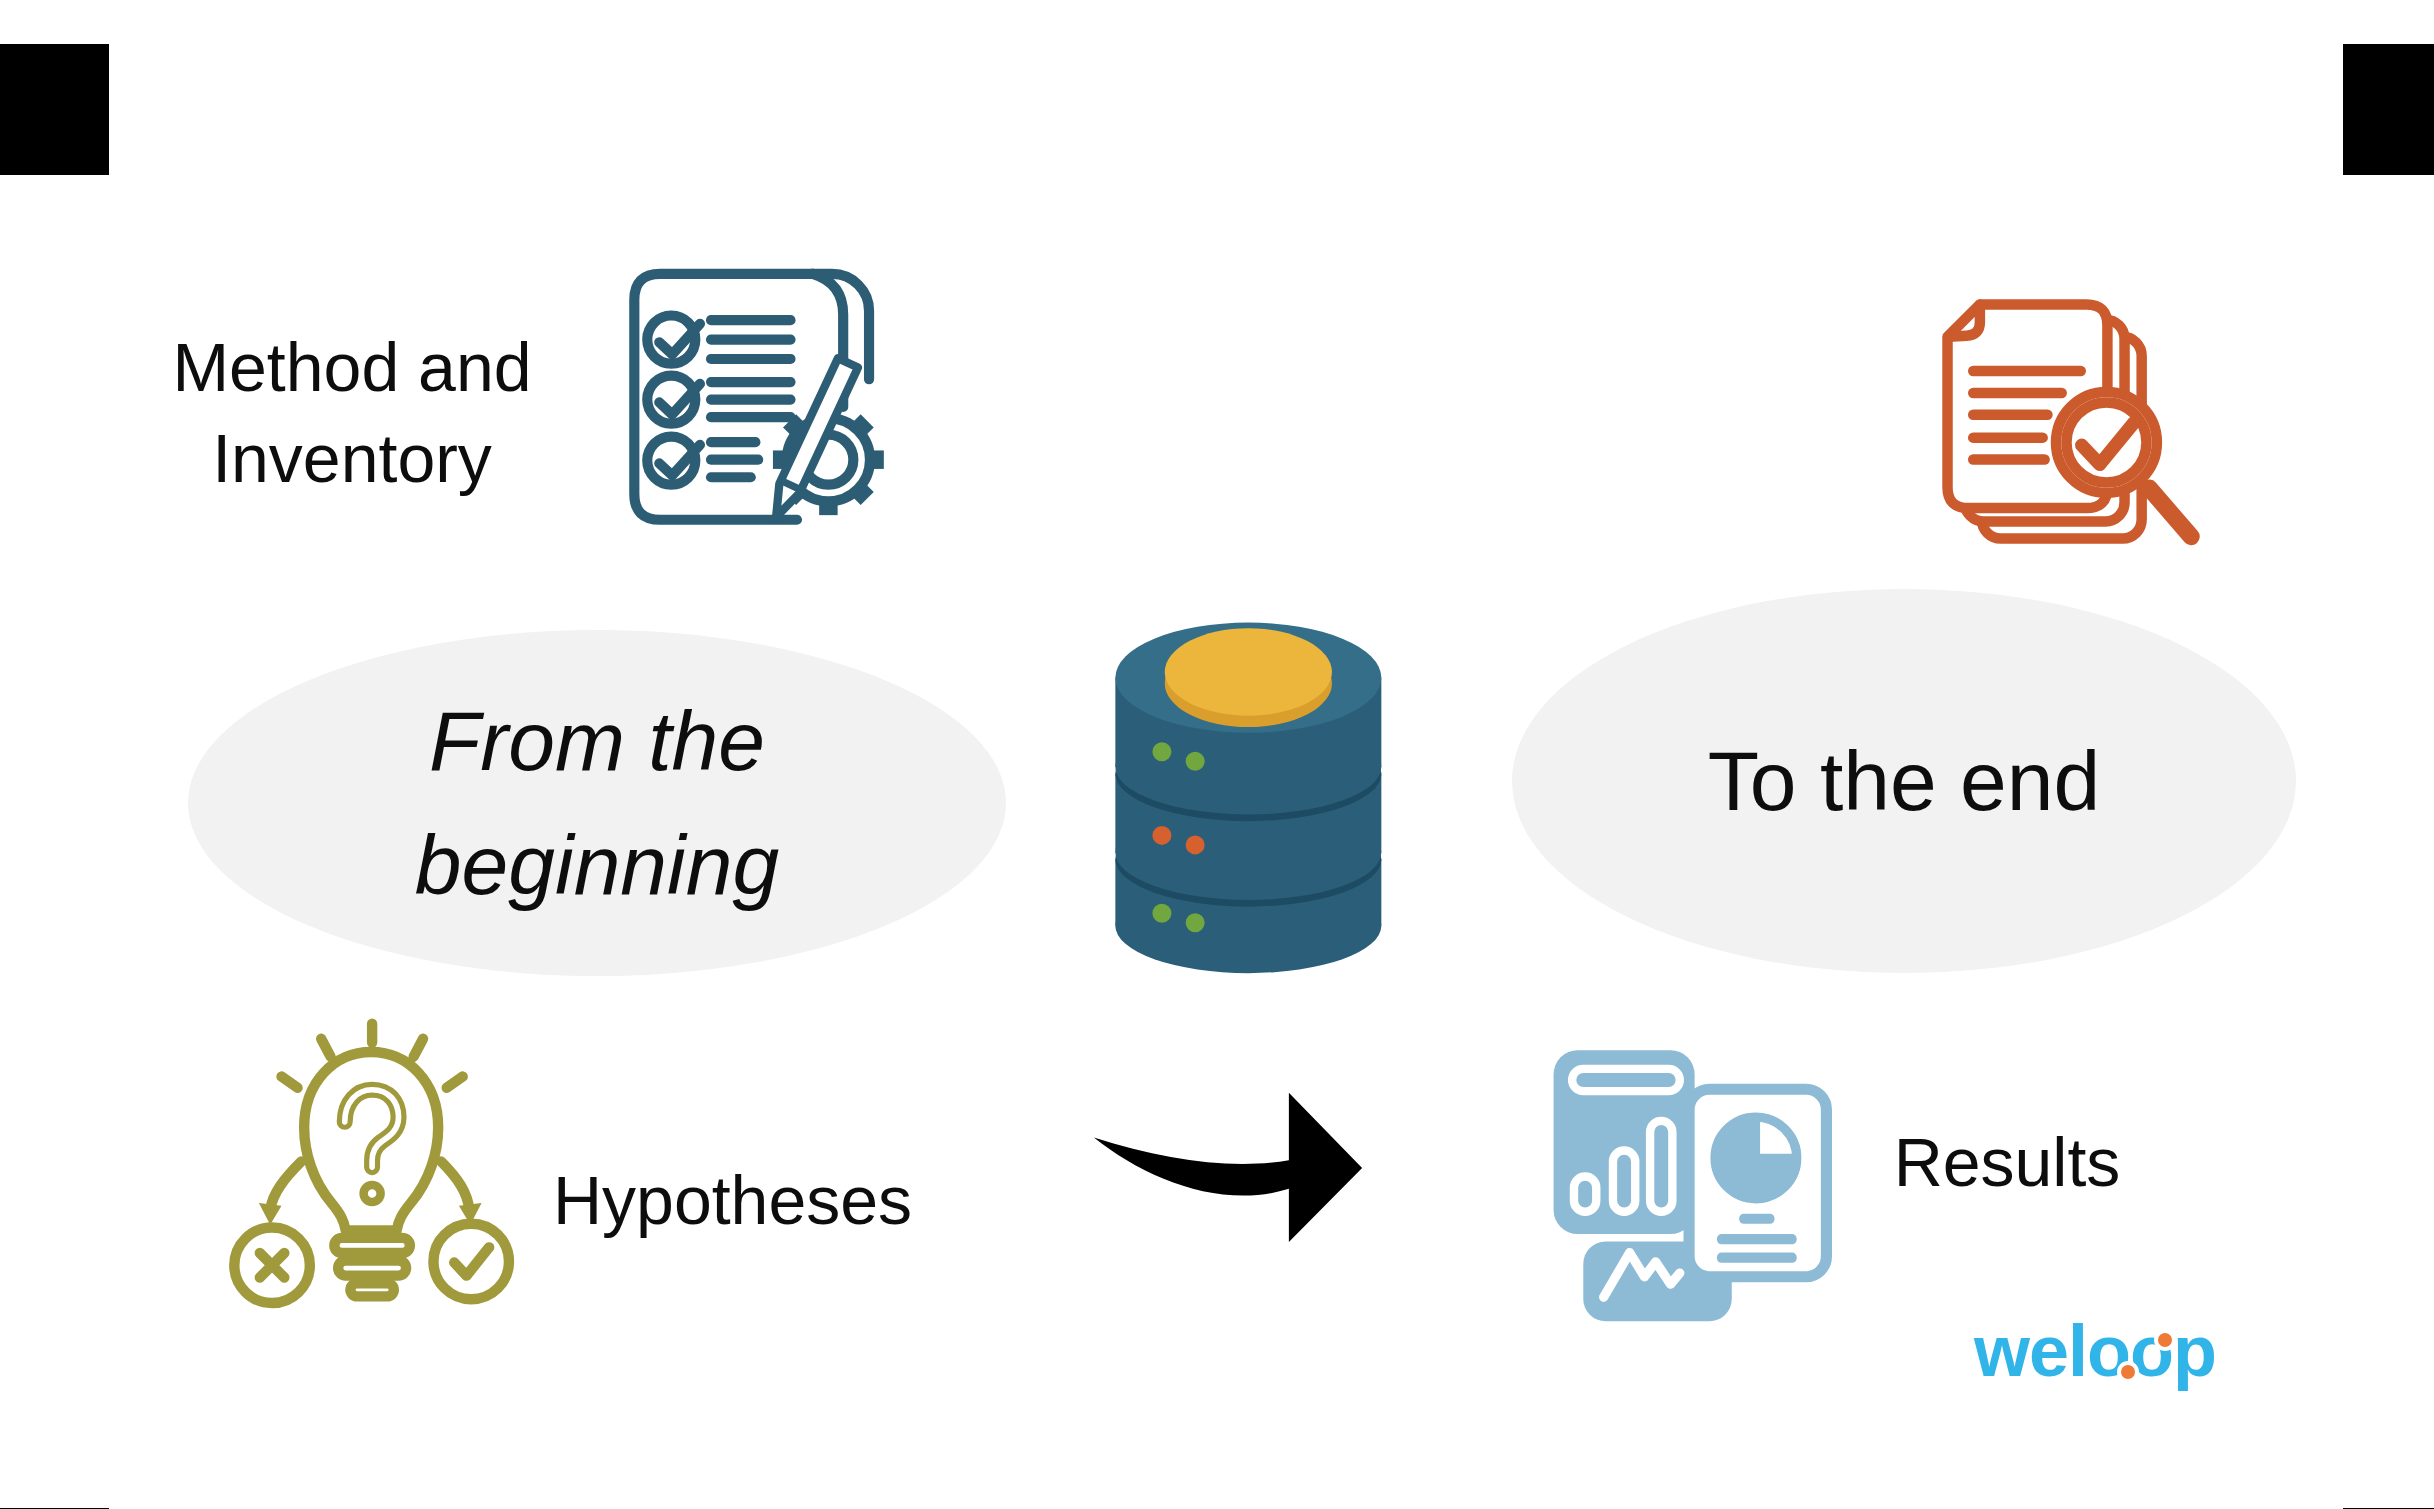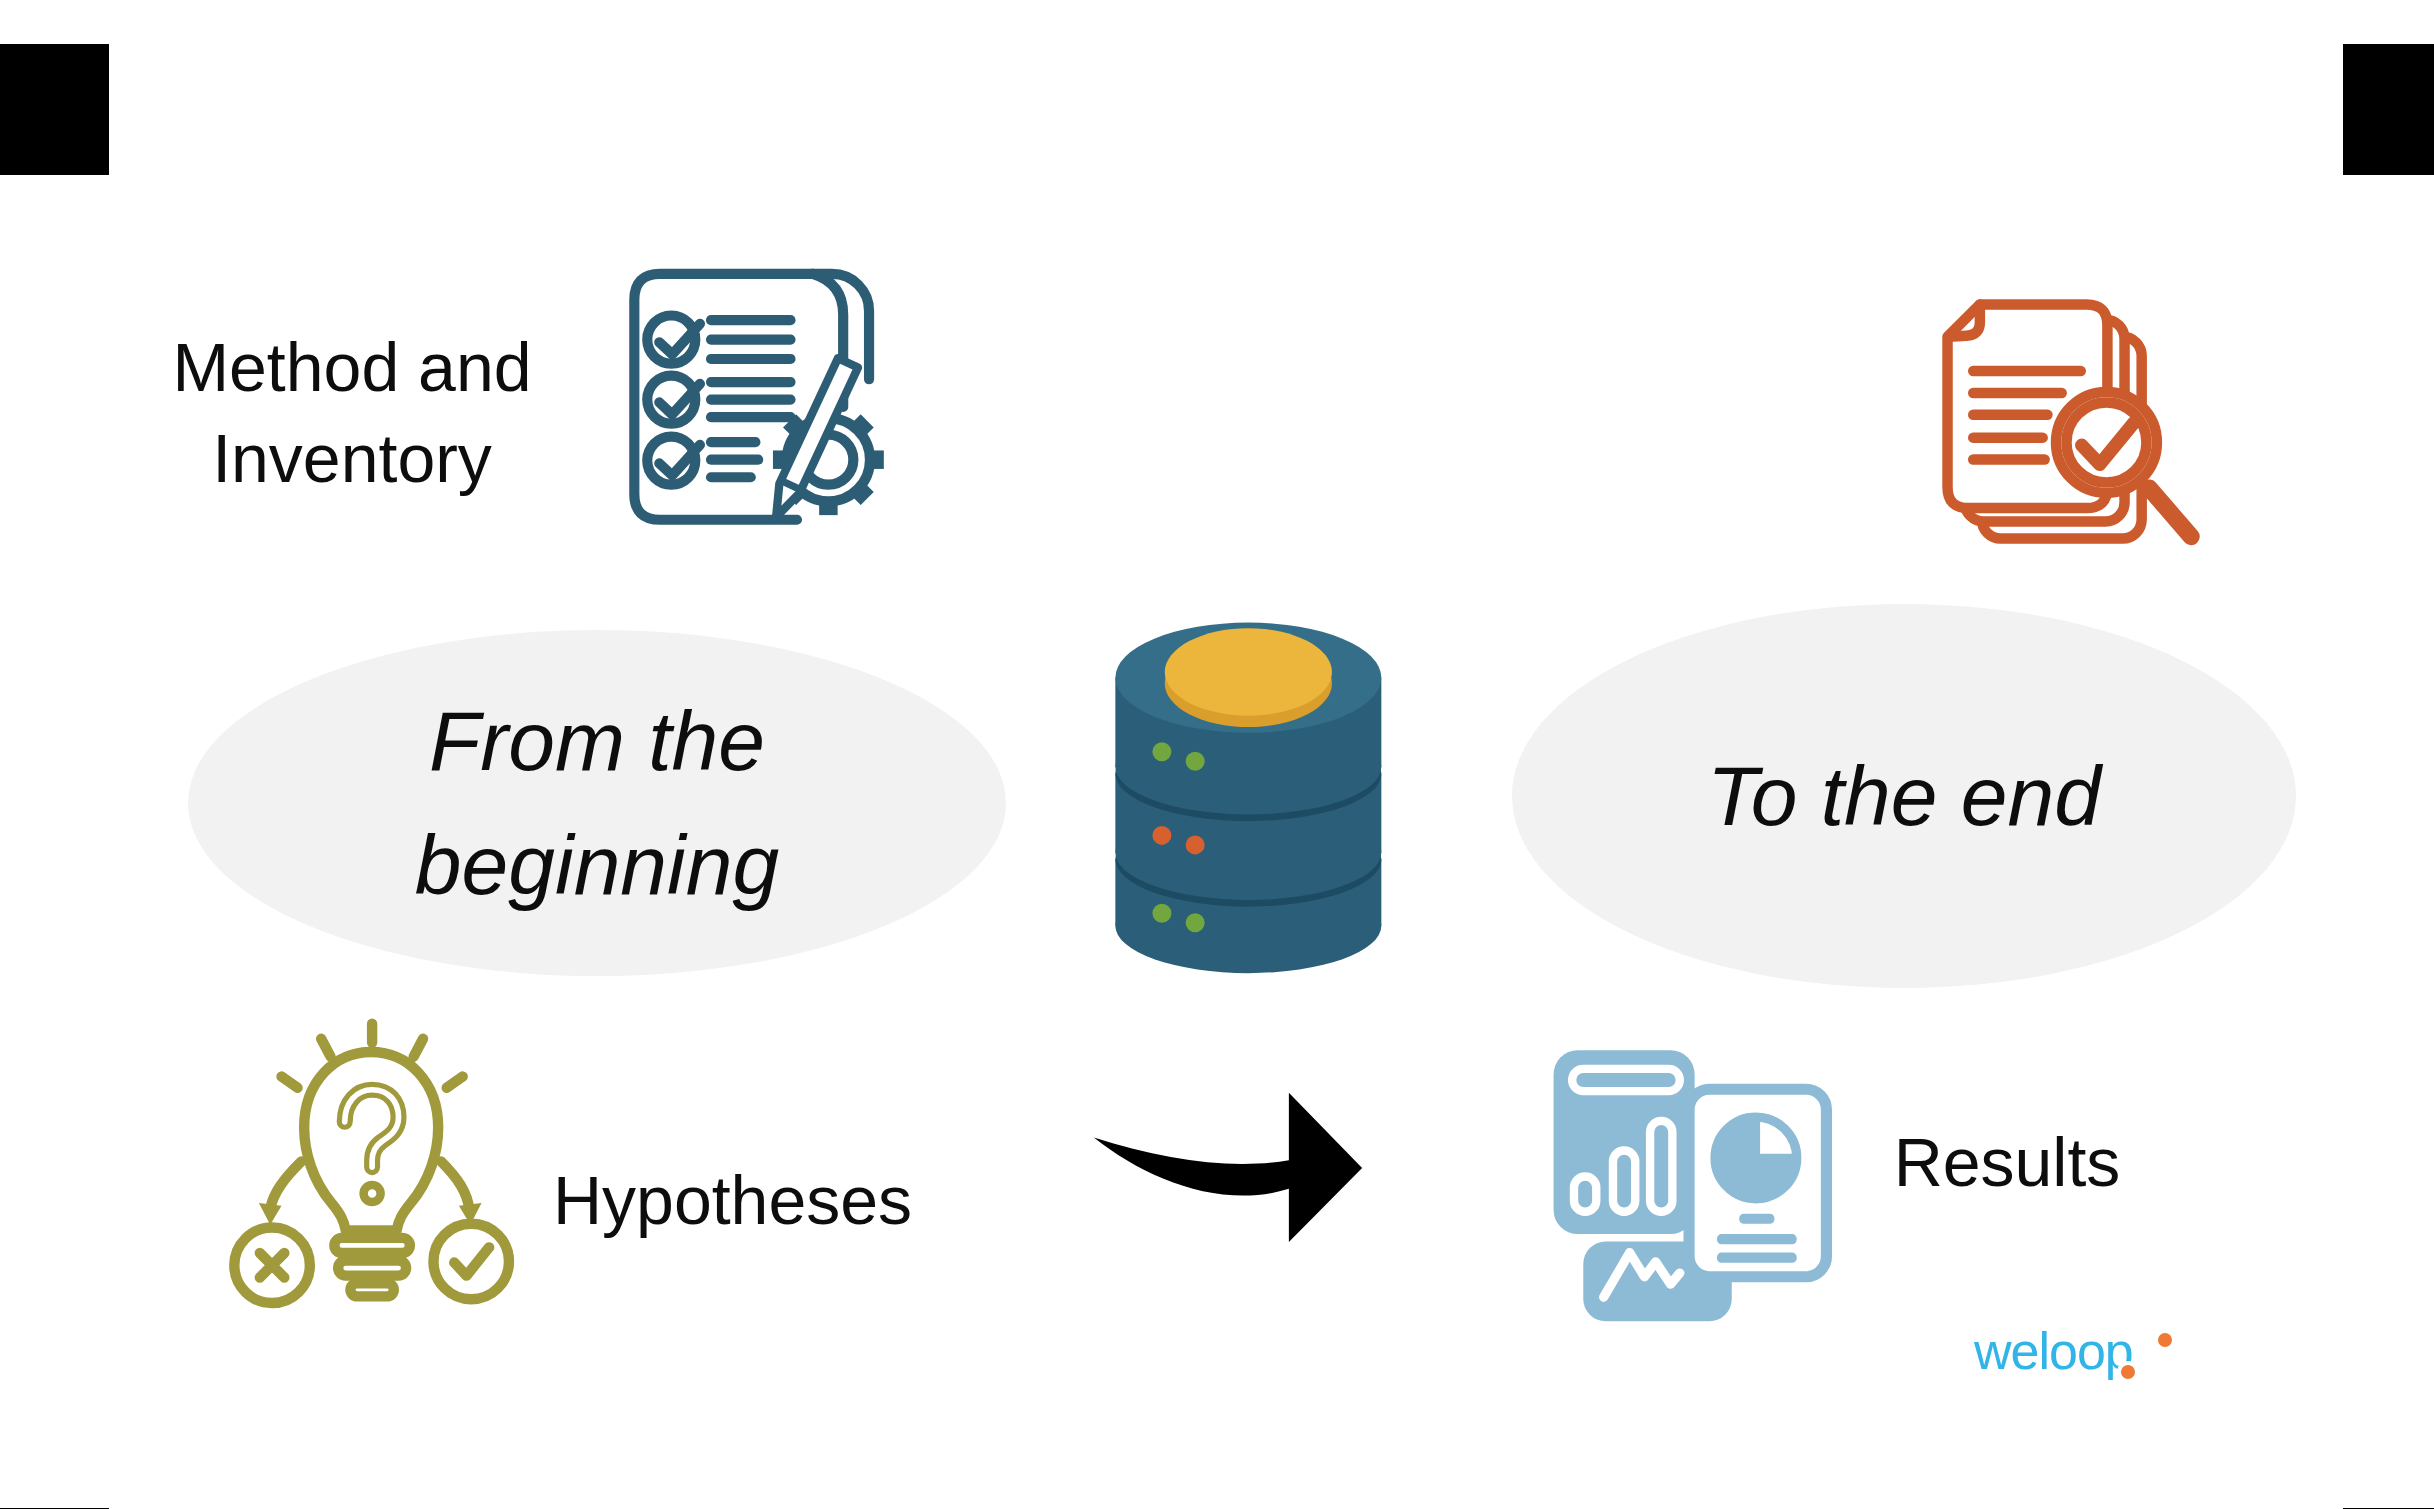--- a/index.html
+++ b/index.html
@@ -13,42 +13,42 @@
 
   .label{position:absolute;text-align:center;font-size:68px;line-height:91px;color:var(--ink);}
   .lbl-method{left:143px;top:278px;width:418px;}
   .lbl-report{left:1522px;top:379px;width:323px;}
   .lbl-hypotheses{left:533px;top:1111px;width:399px;}
   .lbl-results{left:1836px;top:1073px;width:342px;}
 
   .ellipse{position:absolute;background:var(--ellipse);border-radius:50%;
            display:flex;align-items:center;justify-content:center;text-align:center;}
   .ellipse-left{left:188px;top:586px;width:818px;height:346px;font-style:italic;}
-  .ellipse-right{left:1512px;top:560px;width:784px;height:384px;font-style:italic;}
+  .ellipse-right{left:1512px;top:545px;width:784px;height:384px;}
   .ellipse .etext{font-size:84px;line-height:124px;color:var(--ink);padding:0 86px;}
 
   .icon{position:absolute;}
   .ic-checklist{left:621px;top:217px;width:278px;height:268px;}
   .ic-report{left:1938px;top:249px;width:276px;height:276px;}
   .ic-database{left:1103px;top:563px;width:285px;height:376px;}
   .ic-bulb{left:217px;top:974px;width:314px;height:302px;}
   .ic-results{left:1548px;top:997px;width:297px;height:297px;}
   .ic-arrow{left:1089px;top:1044px;width:278px;height:156px;}
 
   
   .tealS{stroke:var(--teal);fill:none;stroke-width:11;stroke-linecap:round;stroke-linejoin:round;}
   .orgS{stroke:var(--orange);fill:none;stroke-width:11;stroke-linecap:round;stroke-linejoin:round;}
   .orgW{stroke:var(--orange);fill:#ffffff;stroke-width:11;stroke-linecap:round;stroke-linejoin:round;}
   .olvS{stroke:var(--olive);fill:none;stroke-width:11;stroke-linecap:round;stroke-linejoin:round;}
   .olvF{fill:var(--olive);}
   .bluF{fill:var(--blue);}
   .whtS{stroke:#ffffff;fill:none;stroke-linecap:round;stroke-linejoin:round;}
 
   .logo{position:absolute;left:1974px;top:1260px;width:285px;height:105px;}
-  .logo .word{font-size:52px;line-height:95px;font-weight:normal;letter-spacing:-1px;
+  .logo .word{font-size:72px;line-height:95px;font-weight:bold;letter-spacing:-1px;
               color:var(--logo-blue);}
   .logo .dot{position:absolute;width:14.3px;height:14.3px;border-radius:50%;
              background:var(--logo-orange);border:4.8px solid #fff;}
   .logo .dot1{left:143px;top:57px;}
   .logo .dot2{left:180px;top:25px;}
 </style>
 </head>
 <body>
 
 <div class="stage">

